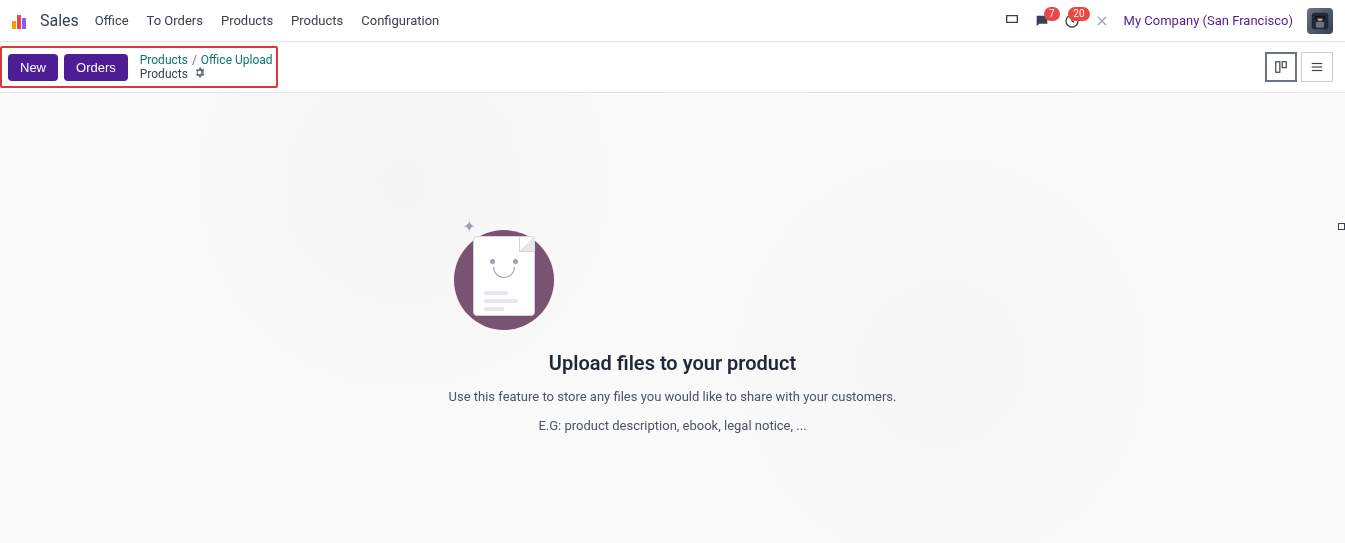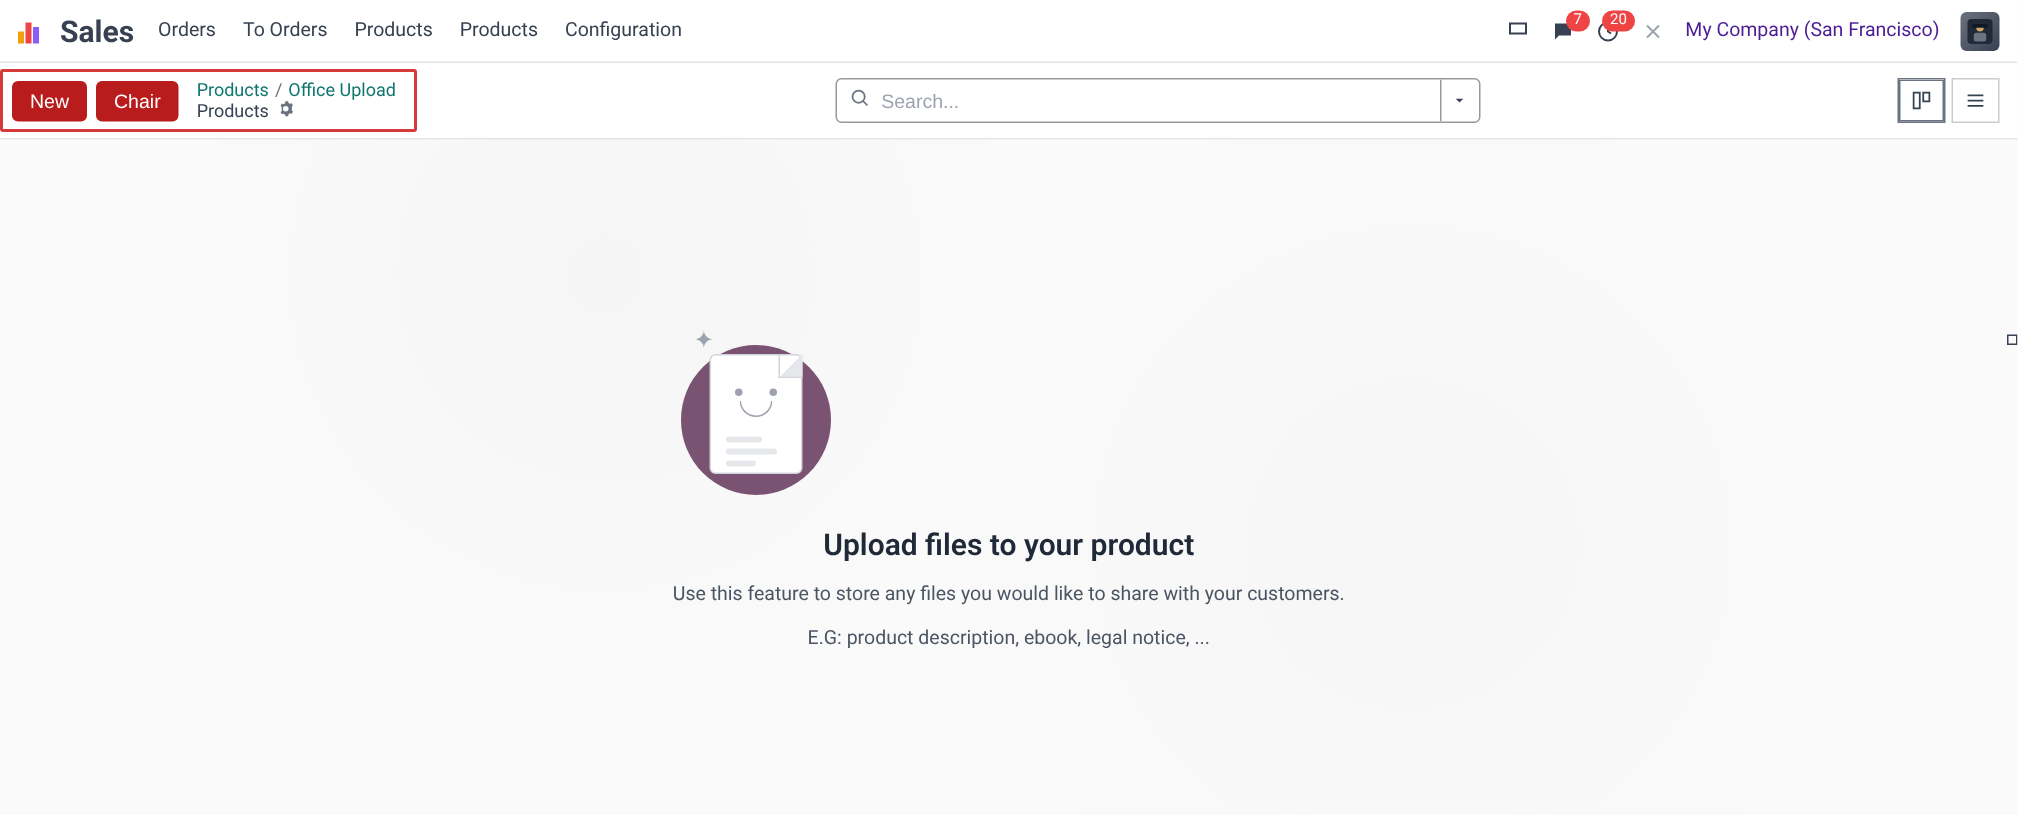--- a/index.html
+++ b/index.html
@@ -2,33 +2,33 @@
 <html><head>
 <meta charset="utf-8">
 <style>
 * { box-sizing: border-box; margin: 0; padding: 0; }
 body { font-family: -apple-system, BlinkMacSystemFont, "Segoe UI", Roboto, Arial, sans-serif; font-size: 13px; color: #374151; background: #fff; width: 1345px; height: 543px; overflow: hidden; }
 .topnav { display: flex; align-items: center; height: 42px; padding: 0 12px; border-bottom: 1px solid #e5e5e5; gap: 10px; }
 .app-logo { width: 18px; height: 18px; display: flex; align-items: flex-end; gap: 1px; padding-bottom:1px;}
 .app-logo .b1 { width: 4px; height: 8px; background: #f59e0b; }
 .app-logo .b2 { width: 4px; height: 14px; background: #ef4444; }
 .app-logo .b3 { width: 4px; height: 11px; background: #8b5cf6; }
-.app-name { font-size: 20px; font-weight: 700; color: #374151; margin-right: 6px; }
+.app-name { font-size: 16px; font-weight: 400; color: #374151; margin-right: 6px; }
 .menu { display: flex; gap: 18px; }
 .menu-item { color: #374151; cursor: pointer; font-size: 13px; }
 .spacer { flex: 1; }
 .right-icons { display: flex; align-items: center; gap: 14px; }
 .icon { position: relative; cursor: pointer; display: inline-flex; align-items: center; justify-content: center; }
 .badge { position: absolute; top: -6px; right: -10px; background: #ef4444; color: #fff; border-radius: 10px; font-size: 10px; padding: 0 5px; line-height: 14px; min-width: 14px; text-align: center; }
 .company { font-size: 13px; color: #4c1d95; cursor: pointer; }
 .avatar { width: 26px; height: 26px; border-radius: 4px; background: linear-gradient(135deg,#6b7280,#374151); display: inline-flex; align-items: center; justify-content: center; overflow: hidden; }
 .avatar svg { width: 20px; height: 20px; }
 .controlbar { display: flex; align-items: center; height: 50px; padding: 0 0; }
 .left-actions { display: flex; align-items: center; gap: 6px; padding-left: 6px; border: 2px solid #d63a3a; border-radius: 2px; height: 42px; width: 278px;}
-.btn { background: #b91c1c; color: #fff; border: none; padding: 6px 12px; border-radius: 4px; font-size: 13px; cursor: pointer; }
+.btn { background: #4c1d95; color: #fff; border: none; padding: 6px 12px; border-radius: 4px; font-size: 13px; cursor: pointer; }
 .breadcrumb { display: flex; flex-direction: column; margin-left: 6px; }
 .breadcrumb-top { display: flex; align-items: center; gap: 4px; font-size: 12px; }
 .breadcrumb-top a { color: #0f766e; text-decoration: none; cursor: pointer; }
 .breadcrumb-top .sep { color: #6b7280; }
 .breadcrumb-bottom { font-size: 12px; color: #374151; display: flex; align-items: center; gap: 6px; }
 .gear { color: #6b7280; font-size: 11px; cursor: pointer; }
 .searchwrap { flex: 1; display: flex; justify-content: center; }
 .searchbox { display: flex; align-items: center; border: 1px solid #999; border-radius: 4px; width: 430px; height: 30px; overflow: hidden; }
 .searchbox .sicon { padding: 0 8px; color: #6b7280; }
 .searchbox input { border: none; outline: none; flex: 1; font-size: 13px; color: #374151; }
@@ -62,21 +62,21 @@
 <body>
 
 <div class="topnav">
   <div class="app-logo">
     <div class="b1"></div>
       <div class="b2"></div>
       <div class="b3"></div>
   </div>
   <div class="app-name">Sales</div>
   <div class="menu">
-    <span class="menu-item">Orders</span>
+    <span class="menu-item">Office</span>
     <span class="menu-item">To Orders</span>
     <span class="menu-item">Products</span>
     <span class="menu-item">Products</span>
     <span class="menu-item">Configuration</span>
   </div>
   <div class="spacer"></div>
   <div class="right-icons">
     <span class="icon">
       <svg width="16" height="16" viewBox="0 0 24 24" fill="none" stroke="#374151" stroke-width="2">
           <path d="M4 4h16v10H4z"></path>
@@ -109,51 +109,35 @@
           <rect x="7" y="13" width="10" height="7" rx="2" fill="#6b7280"></rect>
           <rect x="6" y="6" width="12" height="3" fill="#111827"></rect>
         </svg>
     </span>
   </div>
 </div>
 
 <div class="controlbar">
   <div class="left-actions">
     <button class="btn">New</button>
-    <button class="btn">Chair</button>
+    <button class="btn">Orders</button>
     <div class="breadcrumb">
       <div class="breadcrumb-top">
         <a>Products</a>
         <span class="sep">/</span>
         <a>Office Upload</a>
       </div>
       <div class="breadcrumb-bottom">
         <span>Products</span>
         <span class="gear">
           <svg width="11" height="11" viewBox="0 0 24 24" fill="#6b7280">
               <path d="M12 8a4 4 0 100 8 4 4 0 000-8zm9 4a9 9 0 01-.4 2.6l2 1.5-2 3.4-2.3-.9a9 9 0 01-2.3 1.3L15.5 23h-4l-.5-2.6a9 9 0 01-2.3-1.3l-2.3.9-2-3.4 2-1.5A9 9 0 016 12c0-.9.1-1.8.4-2.6l-2-1.5 2-3.4 2.3.9a9 9 0 012.3-1.3L11.5 1h4l.5 2.6c.8.3 1.6.8 2.3 1.3l2.3-.9 2 3.4-2 1.5c.3.8.4 1.7.4 2.6z"></path>
             </svg>
         </span>
       </div>
-    </div>
-  </div>
-  <div class="searchwrap">
-    <div class="searchbox">
-      <span class="sicon">
-        <svg width="14" height="14" viewBox="0 0 24 24" fill="none" stroke="#6b7280" stroke-width="2">
-            <circle cx="11" cy="11" r="7"></circle>
-            <path d="M21 21l-5-5"></path>
-          </svg>
-      </span>
-      <input type="text" placeholder="Search..." style="">
-      <span class="drop">
-        <svg width="10" height="10" viewBox="0 0 24 24" fill="#374151">
-            <path d="M6 9l6 6 6-6z"></path>
-          </svg>
-      </span>
     </div>
   </div>
   <div class="views">
     <div class="viewbtn active">
       <svg width="14" height="14" viewBox="0 0 24 24" fill="none" stroke="#374151" stroke-width="2">
           <rect x="3" y="3" width="7" height="18"></rect>
           <rect x="14" y="3" width="7" height="10"></rect>
         </svg>
     </div>
     <div class="viewbtn">

